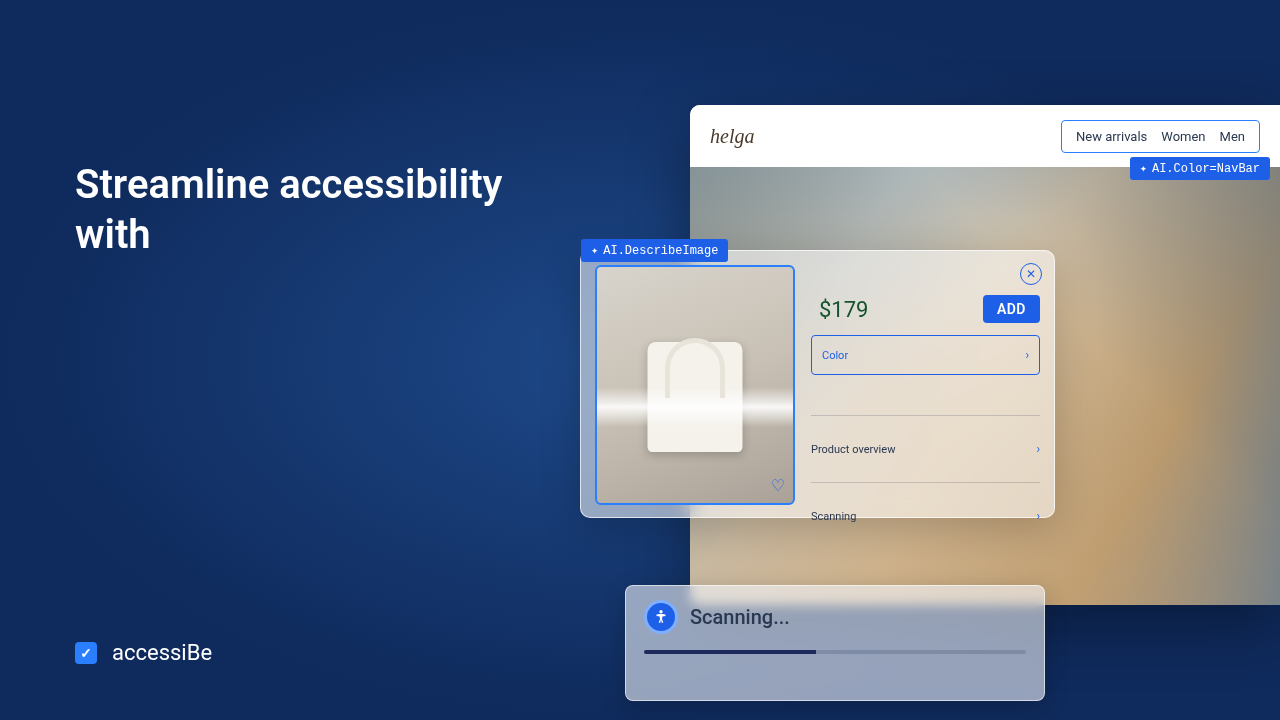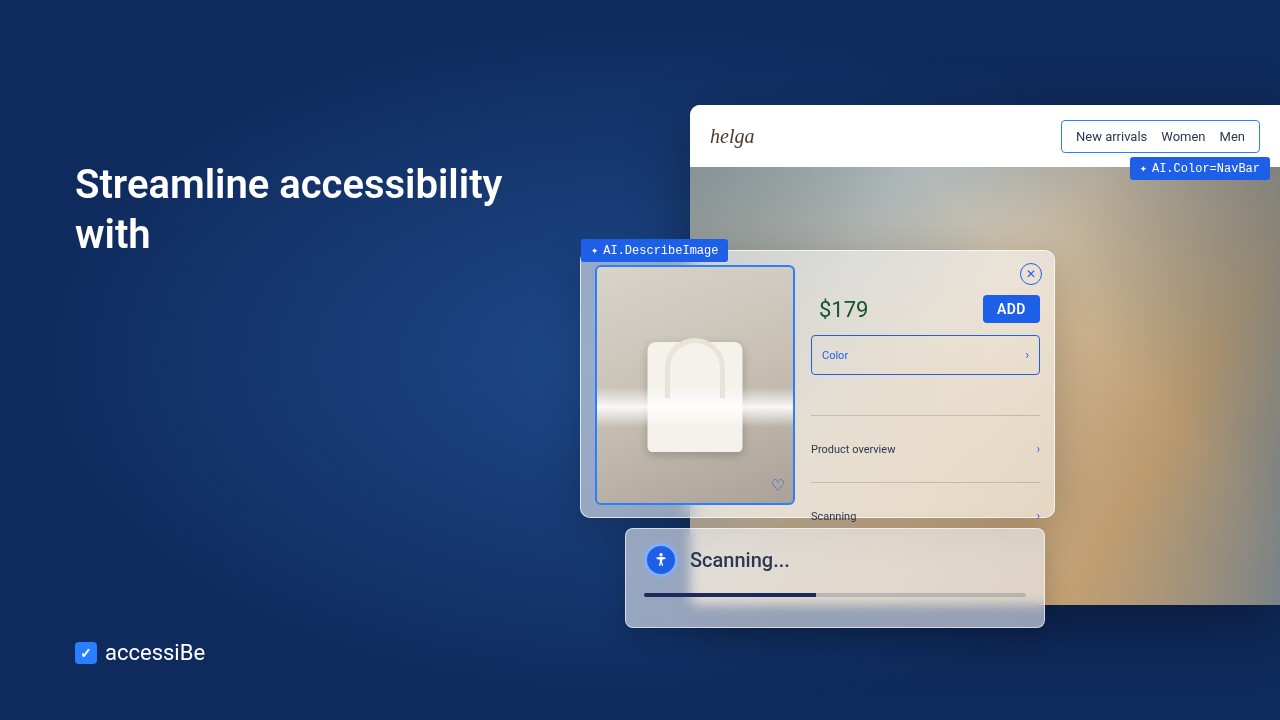--- a/index.html
+++ b/index.html
@@ -32,21 +32,21 @@
   line-height: 1.25;
 }
 
 
 .brand {
   position: absolute;
   left: 75px;
   bottom: 55px;
   display: flex;
   align-items: center;
-  gap: 8px;
+  gap: 15px;
   color: #ffffff;
   font-size: 22px;
   font-weight: 400;
 }
 .brand-mark {
   width: 22px;
   height: 22px;
   background: #2a7fff;
   border-radius: 4px;
   position: relative;
@@ -267,23 +267,23 @@
   color: #2a3850;
   display: flex;
   justify-content: space-between;
   align-items: center;
 }
 
 
 .scanning {
   position: absolute;
   left: 625px;
-  top: 528px;
+  top: 585px;
   width: 420px;
-  height: 100px;
+  height: 116px;
   background: rgba(240,244,250,0.6);
   backdrop-filter: blur(6px);
   border-radius: 8px;
   border: 1px solid rgba(255,255,255,0.6);
   box-shadow: 0 6px 25px rgba(0,0,0,0.2);
   padding: 14px 18px;
 }
 .scanning-row {
   display: flex;
   align-items: center;

